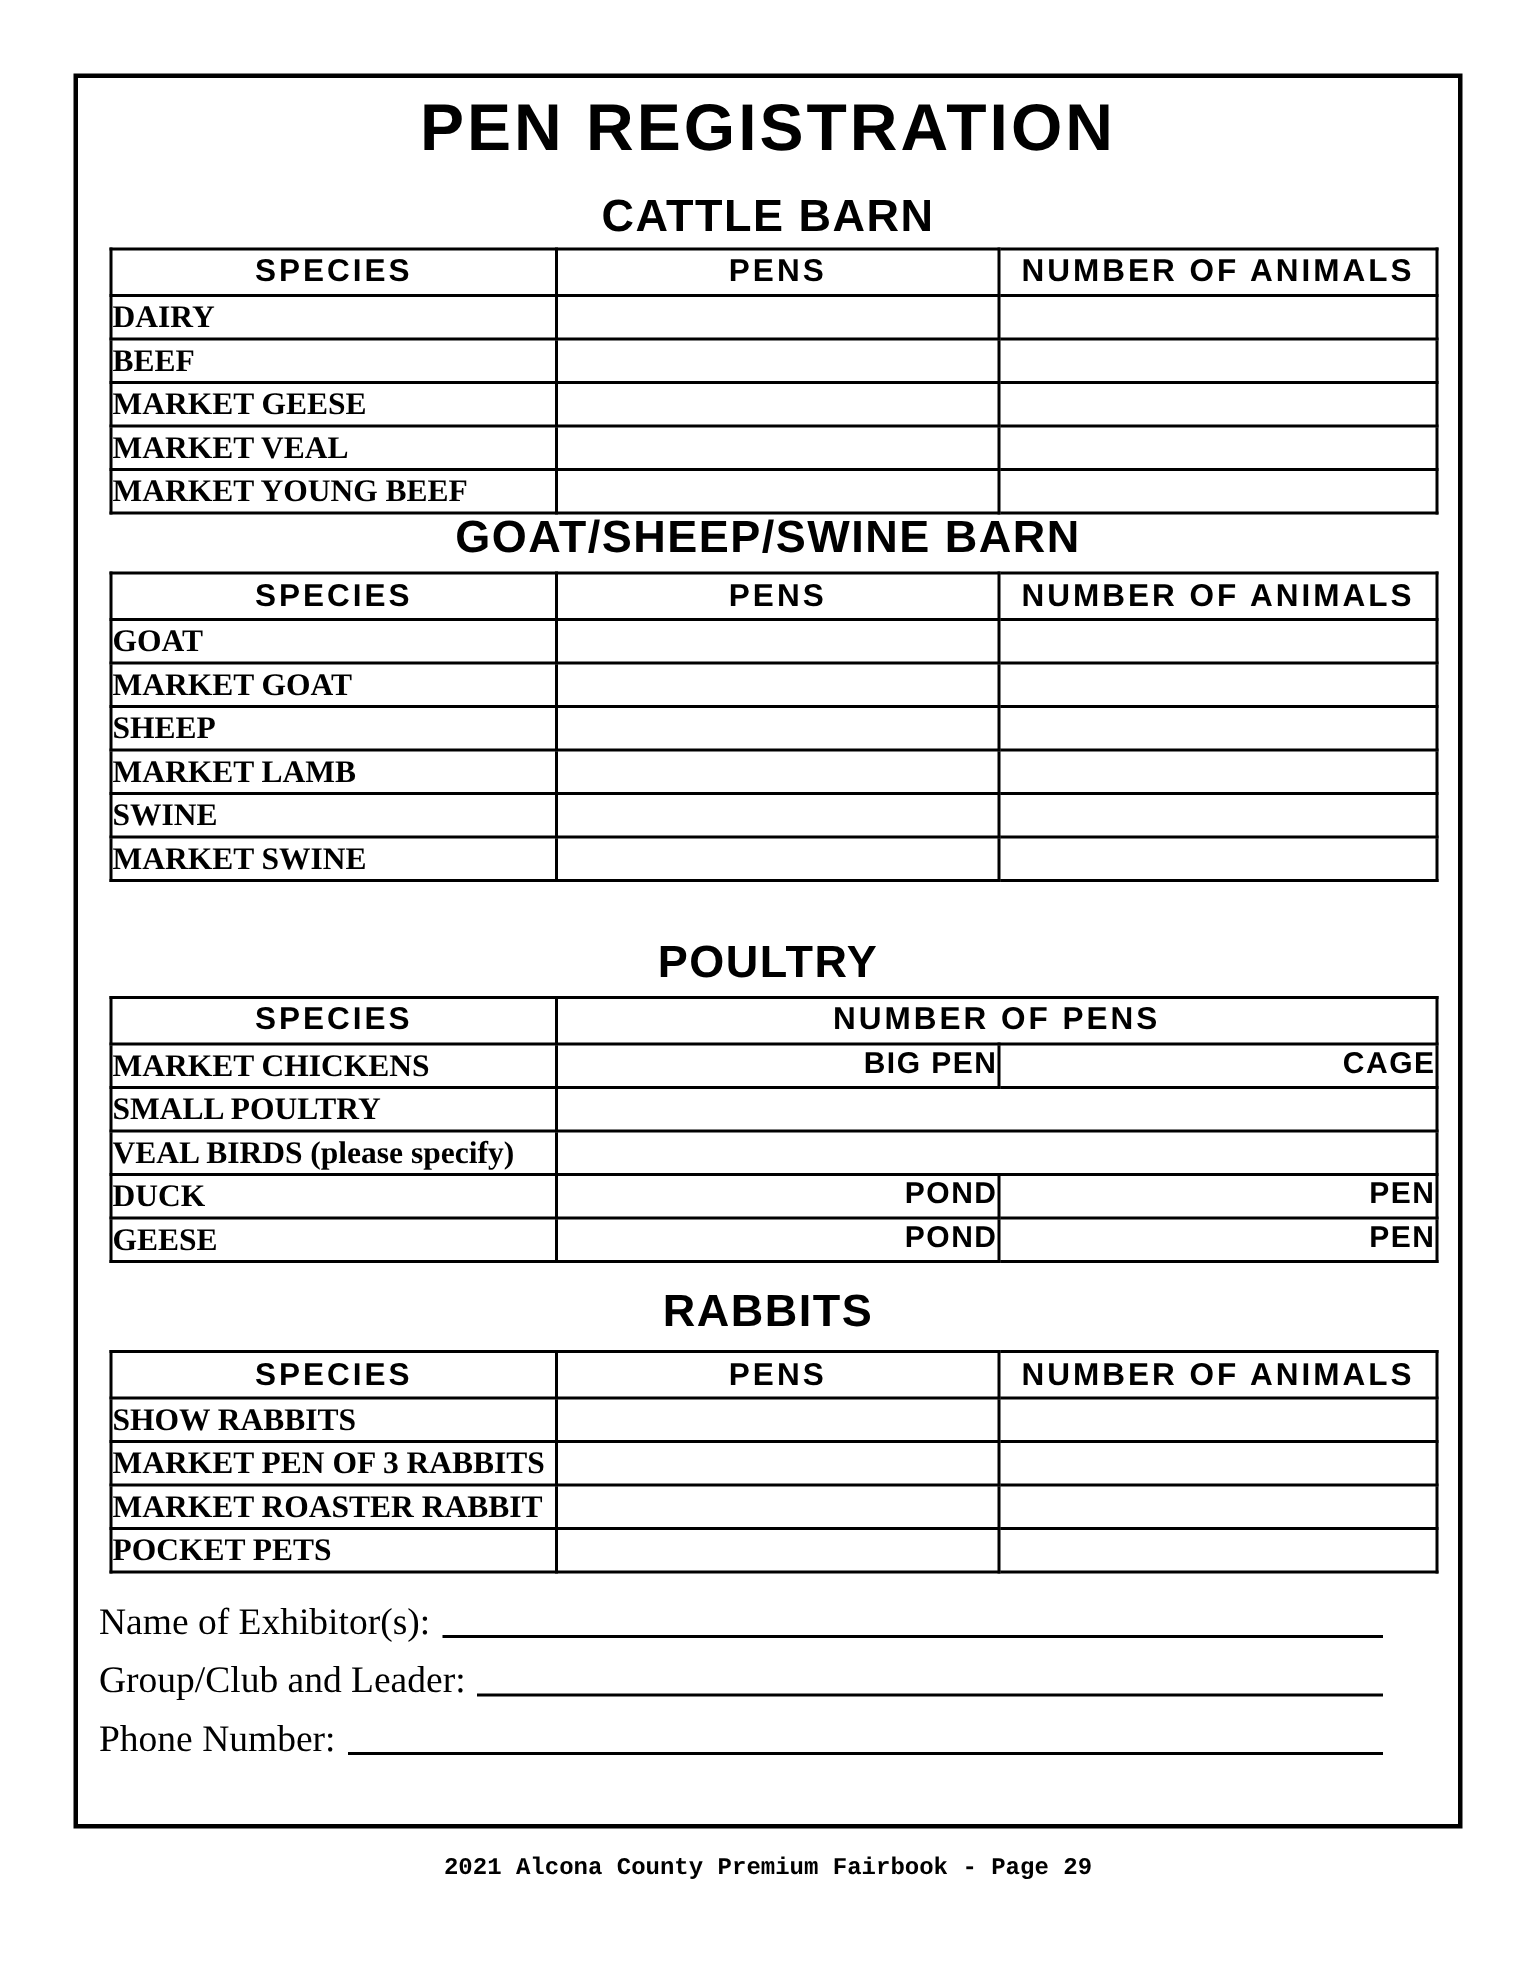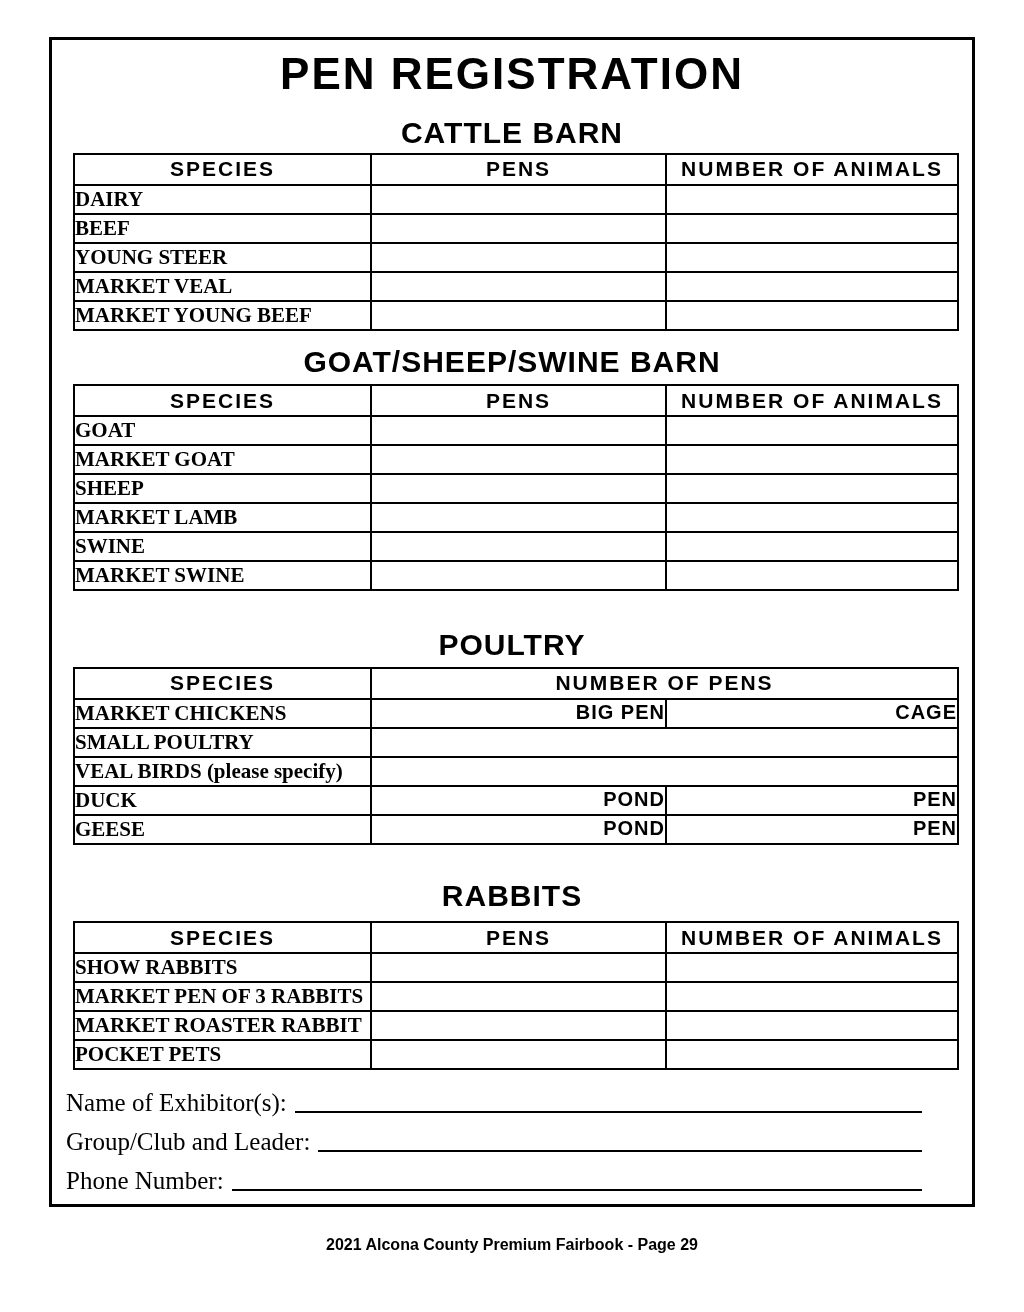--- a/index.html
+++ b/index.html
@@ -4,44 +4,44 @@
 <style>
   html, body { margin: 0; padding: 0; background: #ffffff; }
   body {
     width: 1024px; height: 1312px;
     font-family: "Liberation Sans", sans-serif;
     color: #000;
     position: relative;
   }
   .sheet { position: relative; width: 1024px; height: 1312px; background: #fff; overflow: hidden; }
   .page-border {
-    position: absolute; left: 49px; top: 37px;
+    position: absolute; left: 49px; top: 49px;
     width: 920px; height: 1164px;
     border: 3px solid #000;
     background: #fff;
   }
   .page-title {
     text-align: center;
     margin-top: 10px;
     font-size: 44px;
     font-weight: bold;
     letter-spacing: 2px;
     line-height: 1.1;
   }
   .section-title {
     text-align: center;
     font-weight: bold;
     font-size: 30px;
     letter-spacing: 1px;
     line-height: 1.05;
   }
   .st-cattle  { margin-top: 19px; }
-  .st-goat    { margin-top: 15px; }
+  .st-goat    { }
   .st-poultry { margin-top: 38px; }
-  .st-rabbits { margin-top: 35px; }
+  .st-rabbits { margin-top: 17px; }
 
   table.reg-table {
     border-collapse: collapse;
     table-layout: fixed;
     width: 884px;
     margin-left: 21px;
     background: #fff;
   }
   .mt-cattle  { margin-top: 4px; }
   .mt-goat    { margin-top: 7px; }
@@ -101,21 +101,21 @@
     flex: 1;
     border-bottom: 2px solid #000;
     margin: 0 50px 4px 8px;
     height: 1px;
   }
   .footer {
     position: absolute;
     left: 0; right: 0;
     top: 1236px;
     text-align: center;
-    font-family: Liberation Sans, sans-serif;
+    font-family: Liberation Mono, monospace;
     font-weight: bold;
     font-size: 16px;
   }
 </style>
 </head>
 <body>
 
 <div class="sheet">
   <div class="page-border">
 
@@ -138,21 +138,21 @@
         <td class="species">DAIRY</td>
         <td class="blank"></td>
         <td class="blank"></td>
       </tr>
       <tr>
         <td class="species">BEEF</td>
         <td class="blank"></td>
         <td class="blank"></td>
       </tr>
       <tr>
-        <td class="species">YOUNG STEER</td>
+        <td class="species">MARKET GEESE</td>
         <td class="blank"></td>
         <td class="blank"></td>
       </tr>
       <tr>
         <td class="species">MARKET VEAL</td>
         <td class="blank"></td>
         <td class="blank"></td>
       </tr>
       <tr>
         <td class="species">MARKET YOUNG BEEF</td>

